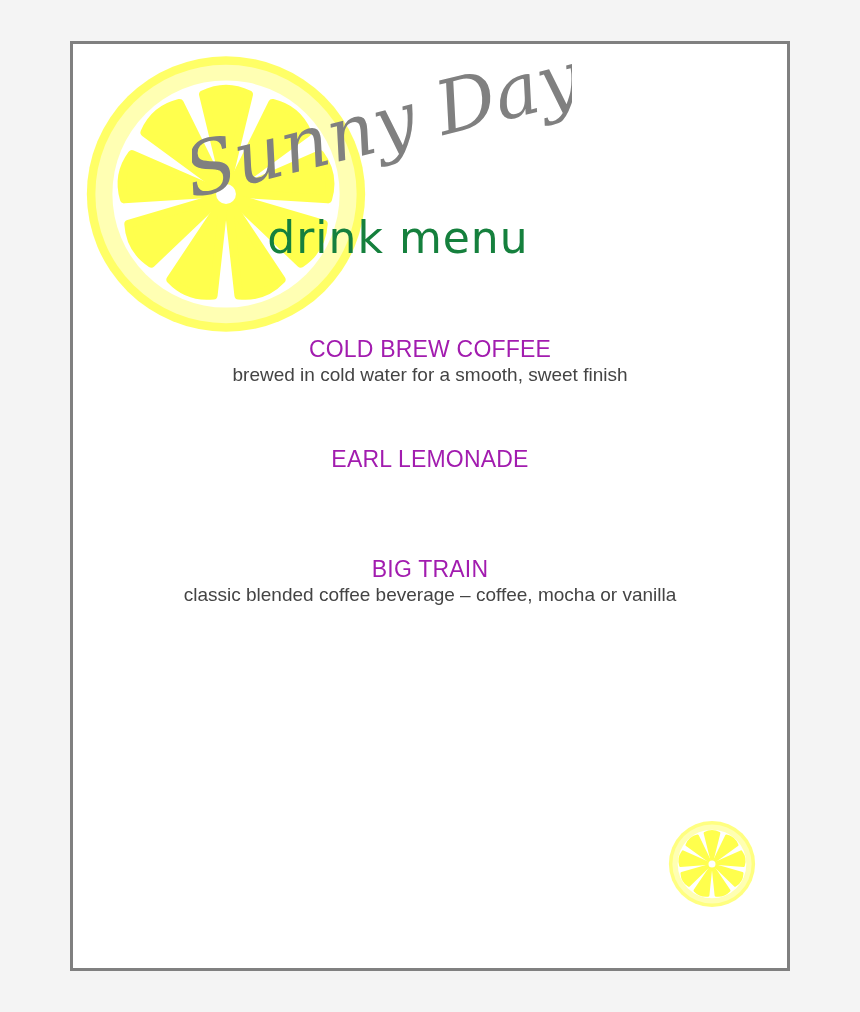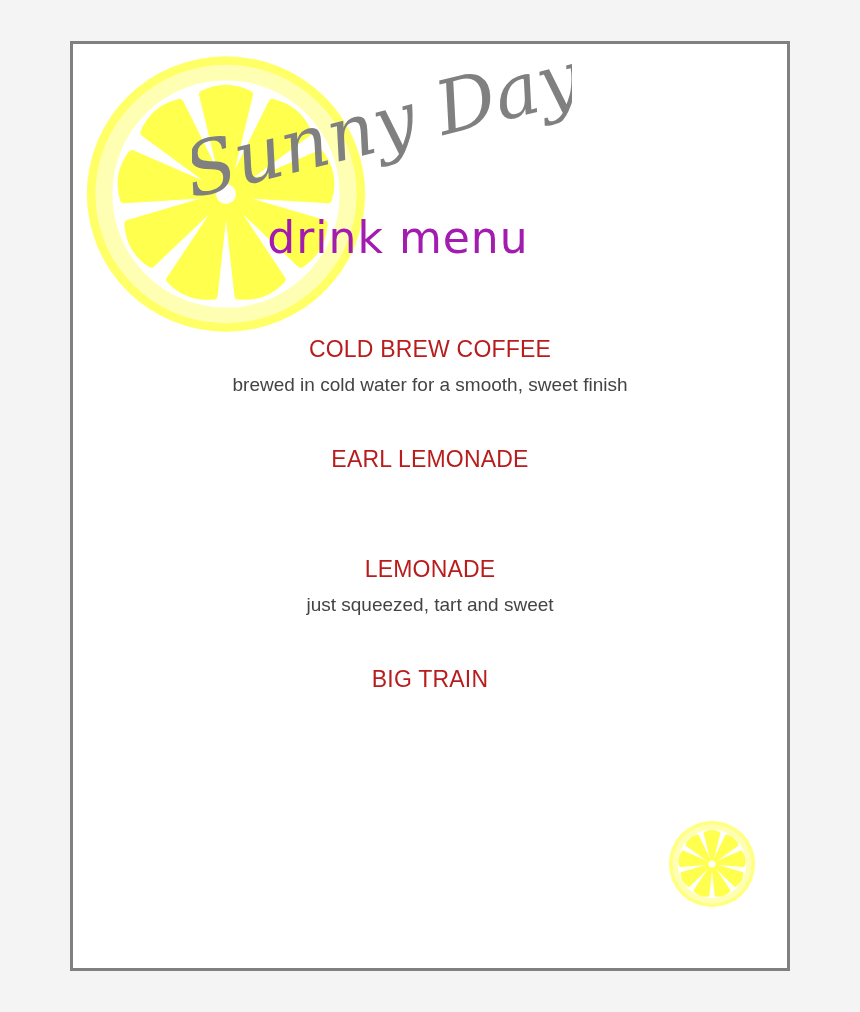--- a/index.html
+++ b/index.html
@@ -13,32 +13,32 @@
     background:#ffffff; border:3px solid #808080;
   }
   .lemon { position:absolute; }
   .lemon-big { left:84px; top:52px; width:284px; height:284px; }
   .lemon-small { left:668px; top:820px; width:88px; height:88px; }
   .title-script {
     position:absolute; left:192px; top:58px; width:380px; height:160px;
   }
   .subtitle {
     position:absolute; left:0; width:792px; top:212px;
-    text-align:center; font-size:44px; color:#a21caf;
+    text-align:center; font-size:44px; color:#15803d;
     font-family:"DejaVu Sans", sans-serif; font-weight:normal;
     letter-spacing:1px; padding-left:4px; box-sizing:border-box;
   }
   .menu { position:absolute; left:0; top:335px; width:860px; }
   .item { text-align:center; height:110px; }
   .item-name {
-    font-size:23px; color:#b91c1c; line-height:28px; height:28px;
+    font-size:23px; color:#a21caf; line-height:28px; height:28px;
     letter-spacing:0.2px;
   }
   .item-desc {
-    margin-top:10px; font-size:19px; color:#444444; line-height:24px;
+    margin-top:0; font-size:19px; color:#444444; line-height:24px;
   }
 </style>
 </head>
 <body>
 
 <div class="card"></div>
 
 <svg class="lemon lemon-big" viewBox="0 0 200 200">
   <ellipse cx="100" cy="100" rx="98" ry="97" fill="#ffff66"></ellipse>
   <ellipse cx="100" cy="100" rx="92" ry="91" fill="#ffffb3"></ellipse>
@@ -67,25 +67,22 @@
 
 <div class="menu">
   <div class="item">
     <div class="item-name">COLD BREW COFFEE</div>
     <div class="item-desc">brewed in cold water for a smooth, sweet finish</div>
   </div>
   <div class="item">
     <div class="item-name">EARL LEMONADE</div>
   </div>
   <div class="item">
-    <div class="item-name">LEMONADE</div>
-    <div class="item-desc">just squeezed, tart and sweet</div>
-  </div>
-  <div class="item">
     <div class="item-name">BIG TRAIN</div>
+    <div class="item-desc">classic blended coffee beverage – coffee, mocha or vanilla</div>
   </div>
 </div>
 
 <svg class="lemon lemon-small" viewBox="0 0 200 200">
   <circle cx="100" cy="100" r="98" fill="#ffff80"></circle>
   <circle cx="100" cy="100" r="90" fill="#ffffb3"></circle>
   <circle cx="100" cy="100" r="78" fill="#ffffff"></circle>
   <g fill="#ffff4d">
     <g id="seg2">
       <path d="M100 94 L84 30 Q100 22 116 30 Z" stroke="#ffff4d" stroke-width="6" stroke-linejoin="round"></path>

